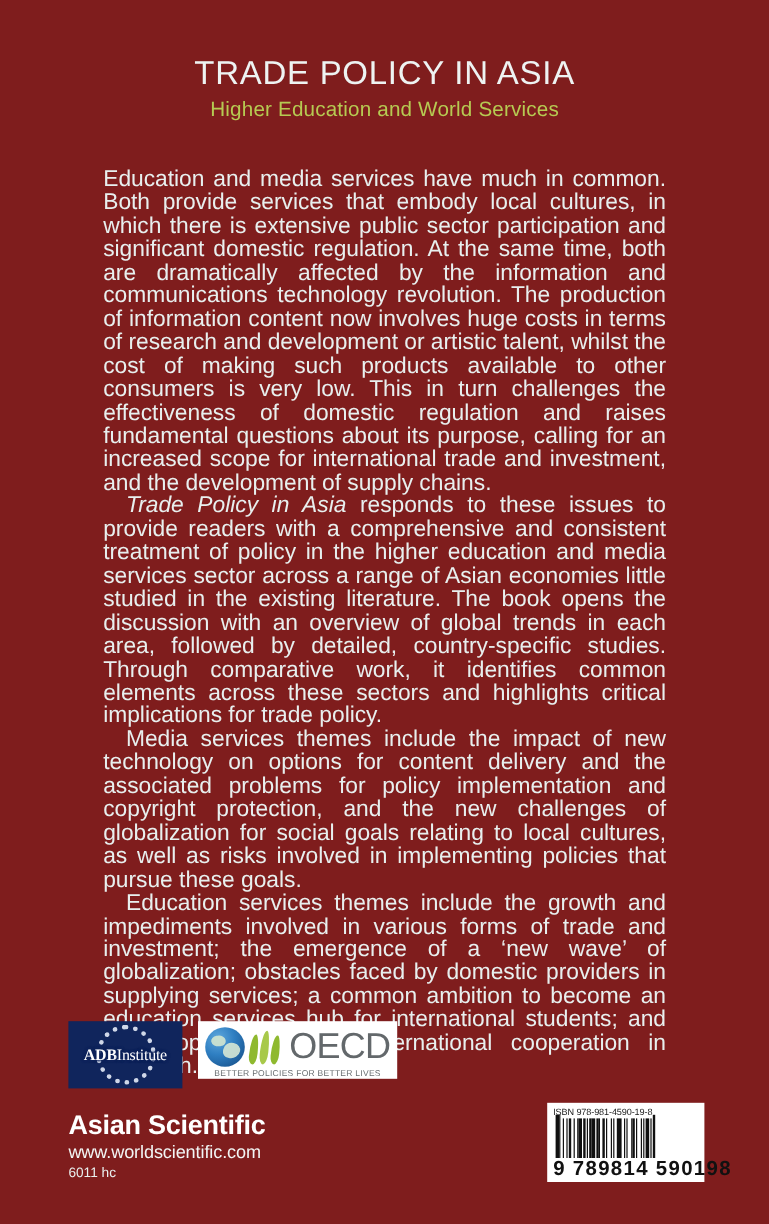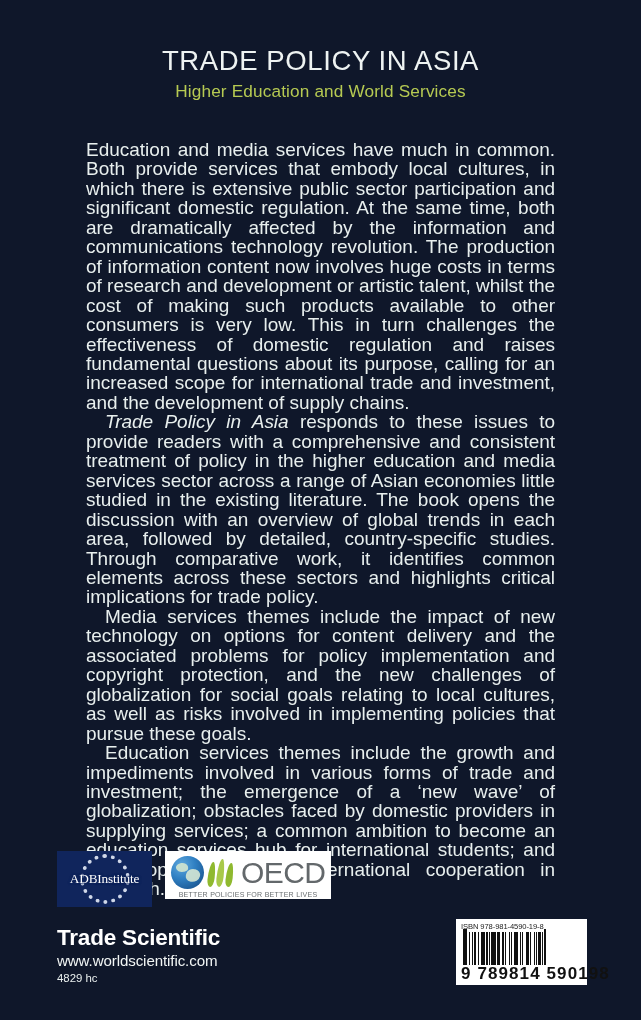--- a/index.html
+++ b/index.html
@@ -12,21 +12,21 @@
 
   body {
     background: #27474c;
     font-family: "Liberation Sans", sans-serif;
     position: relative;
   }
 
   .cover {
     position: absolute;
     inset: 0;
-    background: #0f172a;
+    background: #7f1d1d;
   }
 
   
   .title-block {
     position: absolute;
     top: 46px;
     left: 0;
     right: 0;
     text-align: center;
   }
@@ -109,21 +109,21 @@
   .adb-text {
     position: relative;
     z-index: 2;
     font-family: "Liberation Serif", serif;
     color: #ffffff;
     font-size: 13.3px;
     white-space: nowrap;
     letter-spacing: -0.2px;
     text-shadow: 0 0 3px #10255c, 0 0 2px #10255c, 1px 0 2px #10255c, -1px 0 2px #10255c;
   }
-  .adb-text .abbr { font-weight: normal; }
+  .adb-text .abbr { font-weight: bold; }
   .adb-text .inst { font-weight: normal; }
 
   
   .oecd-logo {
     width: 166px;
     height: 48px;
     background: #ffffff;
     position: relative;
     display: flex;
     flex-direction: column;
@@ -324,23 +324,23 @@
             <span></span>
         </div>
         <div class="oecd-letters">OECD</div>
       </div>
       <div class="oecd-tagline">BETTER POLICIES FOR BETTER LIVES</div>
     </div>
 
   </div>
 
   <div class="publisher">
-    <div class="pub-name">Trade Scientific</div>
+    <div class="pub-name">Asian Scientific</div>
     <div class="pub-url">www.worldscientific.com</div>
-    <div class="pub-code">4829 hc</div>
+    <div class="pub-code">6011 hc</div>
   </div>
 
   <div class="barcode-box">
     <div class="barcode-isbn">ISBN 978-981-4590-19-8</div>
     <div class="barcode-bars">
         <i style="width: 2.55px; background: rgb(17, 17, 17); height: 112%;"></i>
         <i style="width: 0.85px; background: transparent;"></i>
         <i style="width: 0.85px; background: rgb(17, 17, 17); height: 112%;"></i>
         <i style="width: 1.7px; background: transparent;"></i>
         <i style="width: 0.85px; background: rgb(17, 17, 17);"></i>

